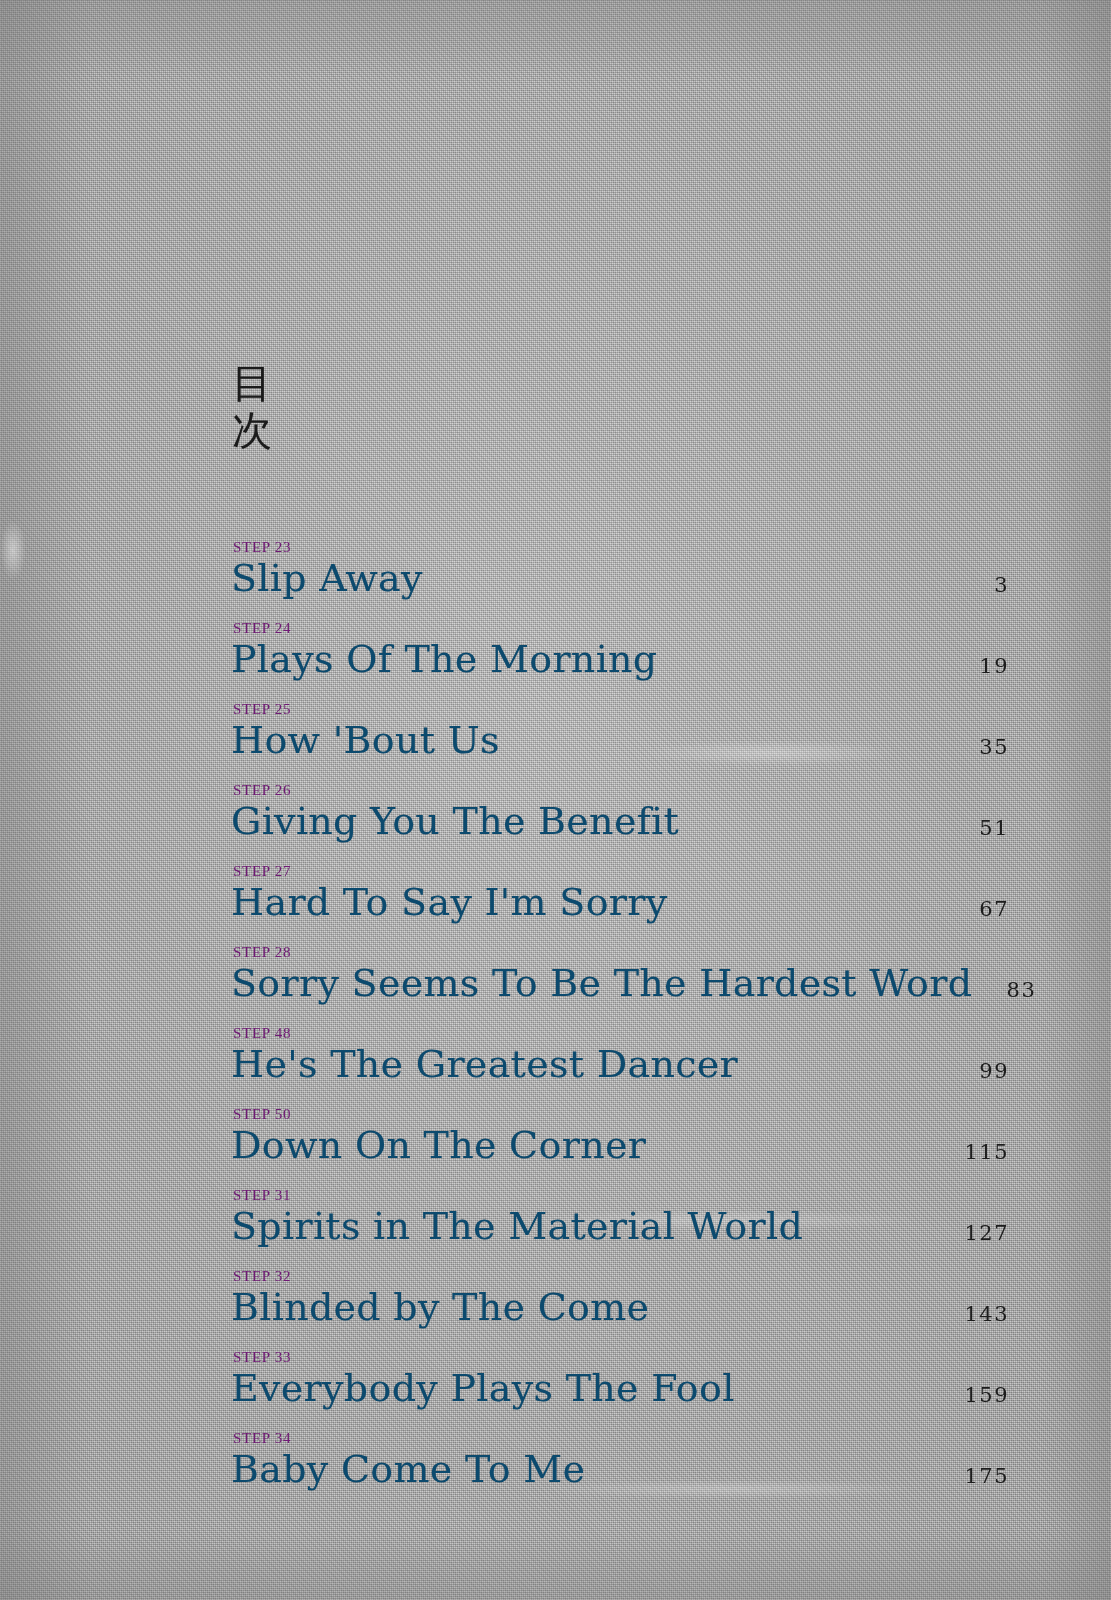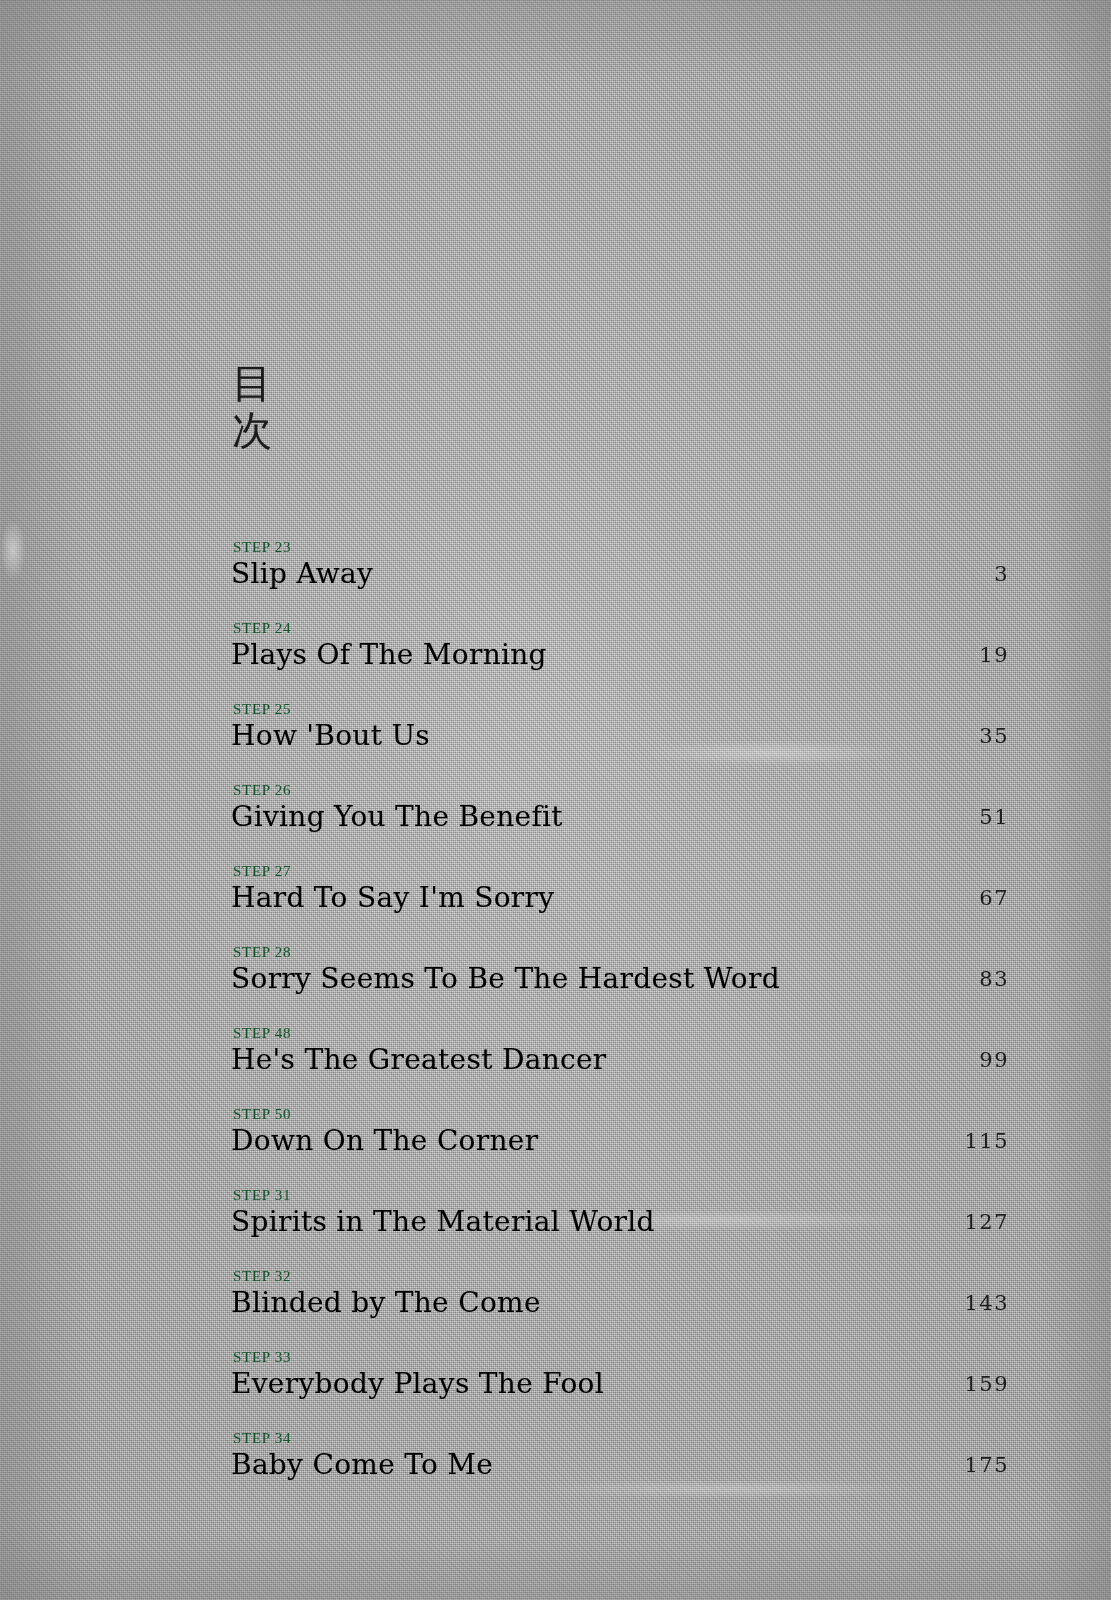--- a/index.html
+++ b/index.html
@@ -68,36 +68,36 @@
 
   .toc-entry {
     position: relative;
     height: 81px;
   }
 
   .step-label {
     font-family: "Liberation Serif", serif;
     font-size: 15px;
     letter-spacing: 0.7px;
-    color: #14532d;
+    color: #701a75;
     line-height: 1;
     padding-left: 2px;
   }
 
   .entry-row {
     display: flex;
     align-items: flex-end;
     margin-top: 4px;
   }
 
   .entry-title {
     font-family: "DejaVu Serif", serif;
-    font-size: 28px;
+    font-size: 38px;
     font-weight: 400;
-    color: #000000;
+    color: #0c4a6e;
     line-height: 1.05;
     white-space: nowrap;
     letter-spacing: 0.3px;
     text-shadow: 0 0 1px rgba(80,80,80,0.25);
   }
 
   .entry-fill {
     flex: 1 1 auto;
     min-width: 10px;
   }

